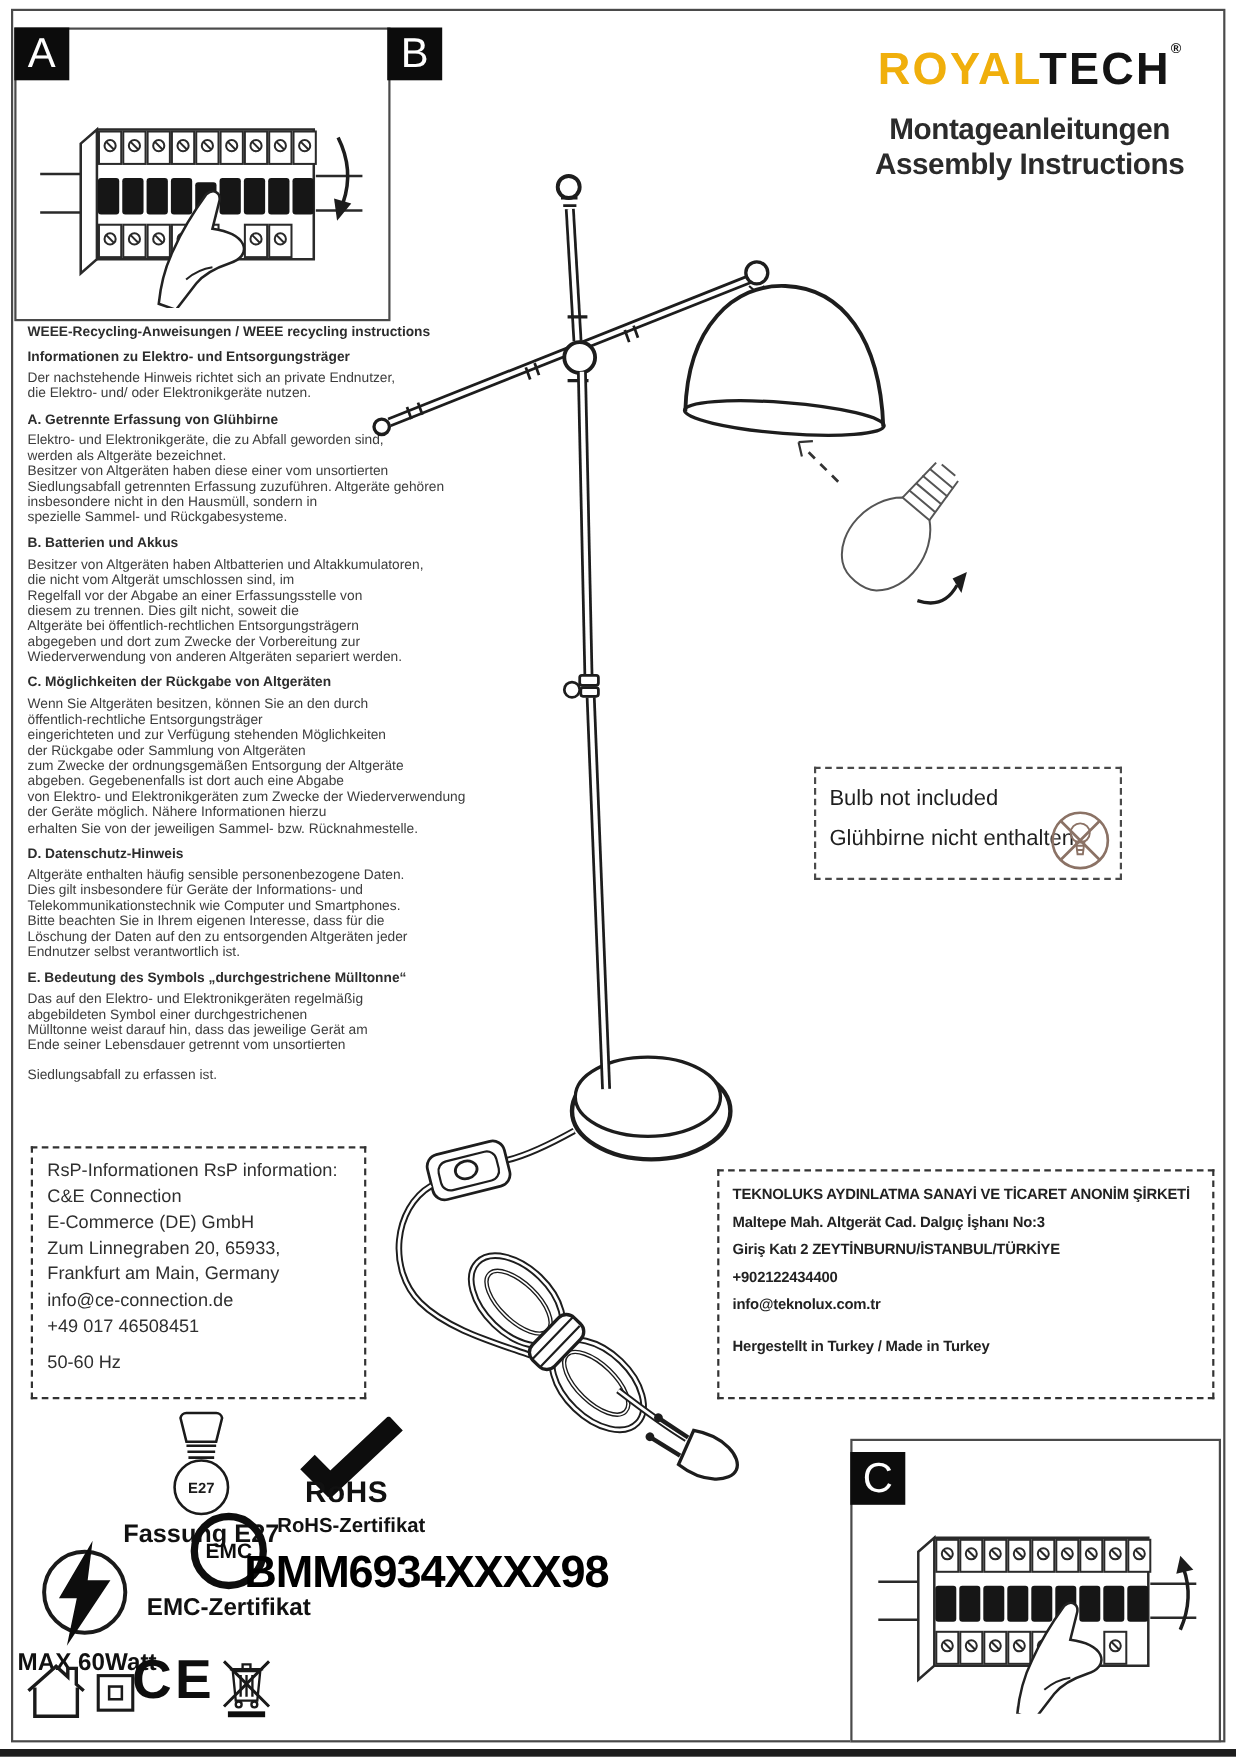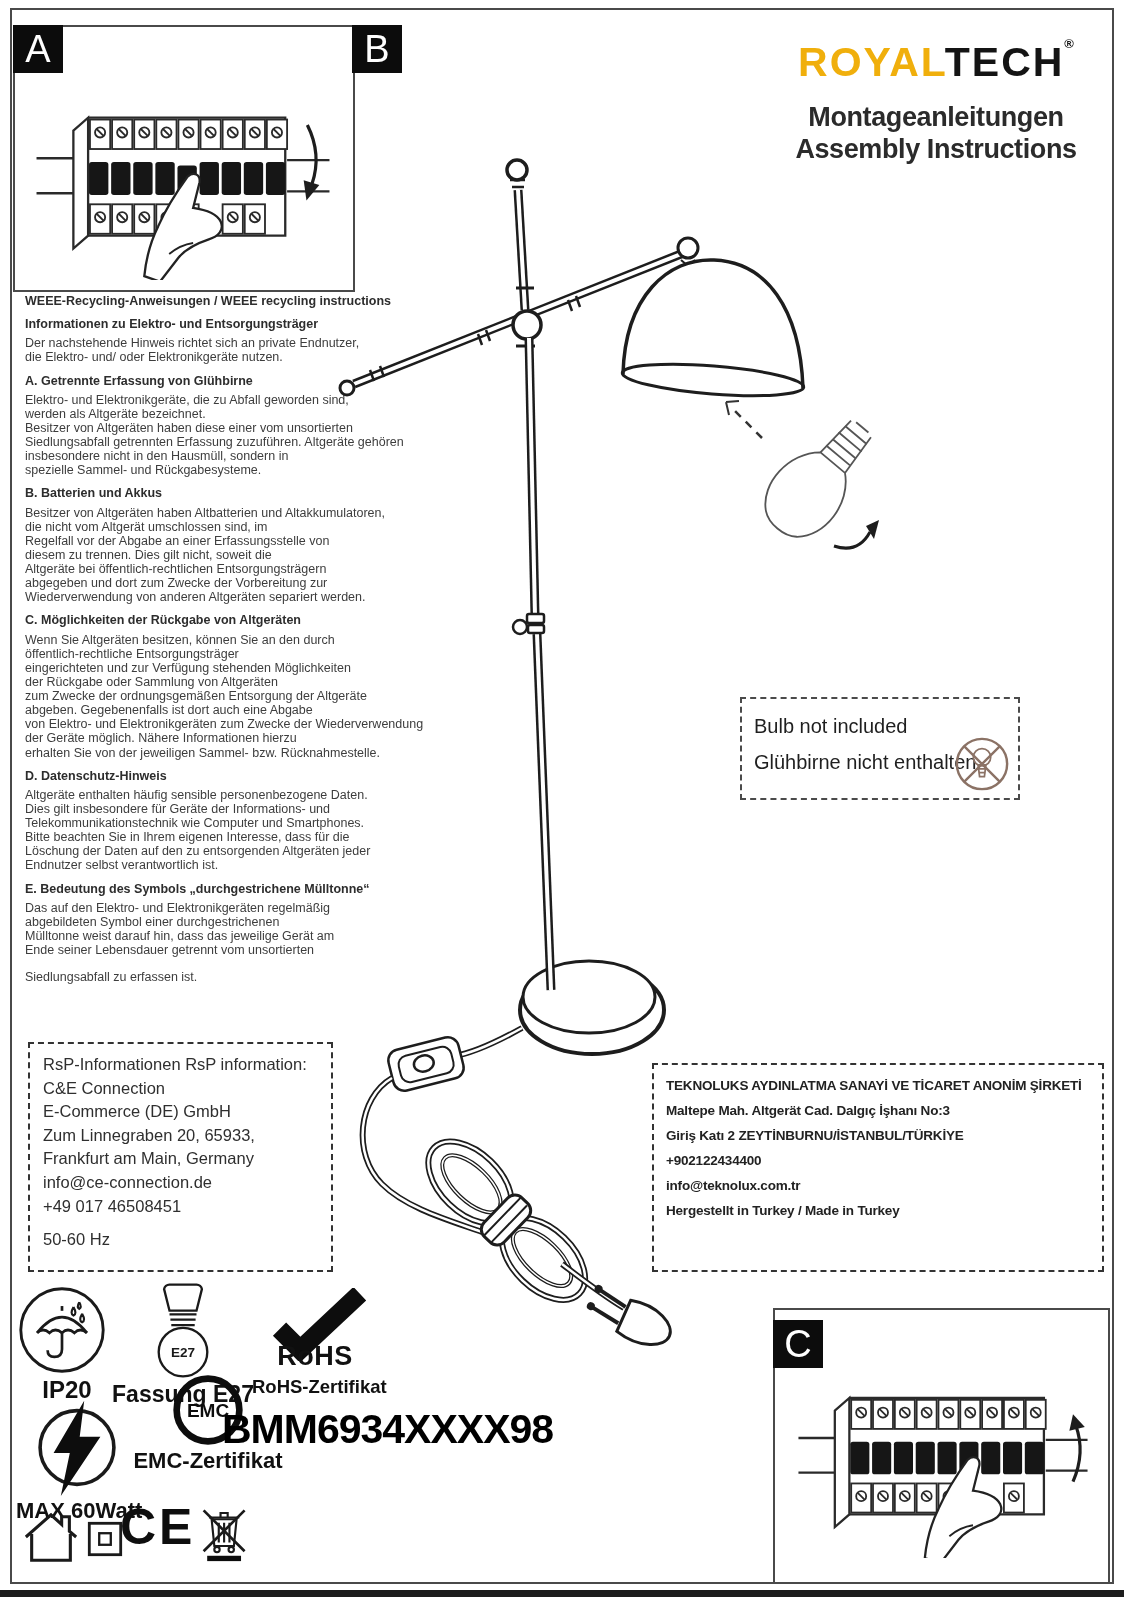--- a/index.html
+++ b/index.html
@@ -46,21 +46,21 @@
         font-size:20px;color:#1f1f1f;line-height:1.8;}
   .bulb-note .ico{position:absolute;right:7px;bottom:5px;width:58px;height:58px;}
 
   
   .rsp{position:absolute;left:28px;top:1042px;width:305px;height:230px;border:2.5px dashed #333;
         box-sizing:border-box;padding:9px 2px 0 13px;font-size:16.5px;color:#2f2f2f;line-height:1.43;}
   .rsp .freq{margin-top:10px;}
   .mfr{position:absolute;left:652px;top:1063px;width:452px;height:209px;border:2px dashed #333;
         box-sizing:border-box;padding:9px 2px 0 12px;font-size:13.5px;font-weight:700;color:#222;
         line-height:1.85;letter-spacing:-0.2px;white-space:nowrap;}
-  .mfr .made{}
+  .mfr .made{margin-top:13px;}
 
   
   .cert{position:absolute;text-align:center;color:#111;font-weight:700;}
   .cert .lbl{white-space:nowrap;}
   .cert-ip{left:16px;top:1284px;width:102px;font-size:24px;}
   .cert-e27{left:108px;top:1280px;width:150px;font-size:23px;}
   .cert-rohs{left:252px;top:1288px;width:126px;}
   .cert-rohs .word{font-size:27px;font-weight:700;margin-top:-20px;letter-spacing:0.5px;}
   .cert-rohs .lbl{font-size:18.5px;margin-top:4px;}
   .cert-watt{left:16px;top:1397px;width:122px;font-size:22px;}
@@ -308,37 +308,20 @@
 
   <div class="mfr">
     <div>TEKNOLUKS AYDINLATMA SANAYİ VE TİCARET ANONİM ŞİRKETİ</div>
     <div>Maltepe Mah. Altgerät Cad. Dalgıç İşhanı No:3</div>
     <div>Giriş Katı 2 ZEYTİNBURNU/İSTANBUL/TÜRKİYE</div>
     <div>+902122434400</div>
     <div>info@teknolux.com.tr</div>
     <div class="made">Hergestellt in Turkey / Made in Turkey</div>
   </div>
 
-  <div class="cert cert-ip">
-    <svg viewBox="0 0 96 96" width="92" height="92">
-      <circle cx="48" cy="48" r="43" fill="none" stroke="#1a1a1a" stroke-width="3"></circle>
-      <g stroke="#1a1a1a" stroke-width="2.8" fill="none">
-        <path d="M22,51 Q48,18 74,51"></path>
-        <path d="M22,51 q6,-6 13,0 q6,-6 13,0 q6,-6 13,0 q6,-6 13,0"></path>
-        <path d="M48,28 v-5"></path>
-        <path d="M48,51 V68 q0,8 -8,8 q-7,0 -7,-7"></path>
-      </g>
-      <g fill="none" stroke="#1a1a1a" stroke-width="2.2">
-        <path d="M60,24 q4,7 0,9 q-4,-2 0,-9"></path>
-        <path d="M69,31 q4,7 0,9 q-4,-2 0,-9"></path>
-        <path d="M66,19 q3,5 0,7 q-3,-2 0,-7"></path>
-      </g>
-    </svg>
-    <div class="lbl">IP20</div>
-  </div>
 
   <div class="cert cert-e27">
     <svg viewBox="0 0 80 112" width="72" height="101" style="margin:0 auto">
       <path d="M19,10 a6,6 0 0 1 6,-5 h30 a6,6 0 0 1 6,5 l-6,24 h-30 z" fill="none" stroke="#1a1a1a" stroke-width="2.6"></path>
       <path d="M25,38 h30 M26,44 h28 M27,50 h26" stroke="#1a1a1a" stroke-width="2.6" fill="none"></path>
       <circle cx="40" cy="80" r="27" fill="#fff" stroke="#1a1a1a" stroke-width="2.6"></circle>
       <text x="40" y="86" text-anchor="middle" font-family="Liberation Sans, sans-serif" font-size="15" font-weight="700" fill="#1a1a1a">E27</text>
     </svg>
     <div class="lbl">Fassung E27</div>
   </div>

